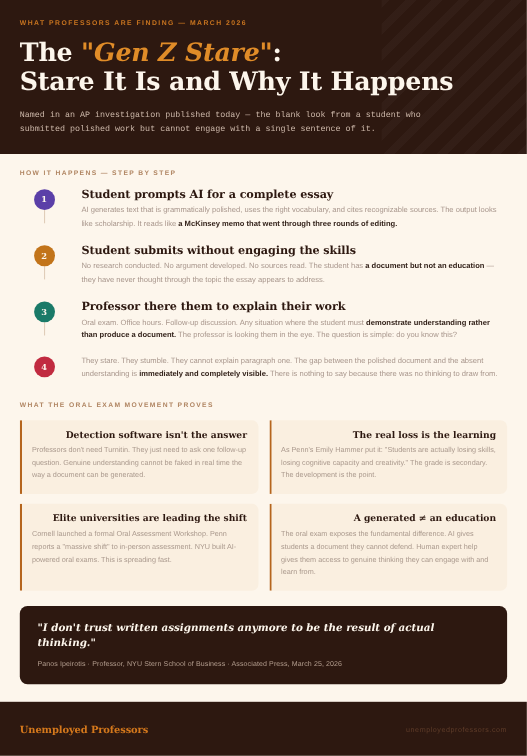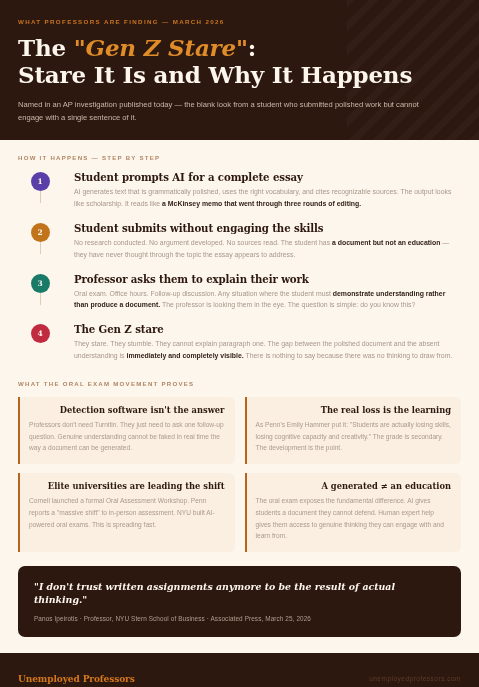--- a/index.html
+++ b/index.html
@@ -59,20 +59,21 @@
     color: #e08c28;
     font-style: italic;
   }
 
   .subtitle {
     margin-top: 11px;
     font-size: 7.6px;
     line-height: 1.65;
     color: #cbb6a8;
     max-width: 405px;
+    font-family: Liberation Mono, monospace;
   }
 
   
   .body-wrap {
     flex: 1 1 auto;
     padding: 0 18px;
     background: #fdf6ec;
   }
 
   .section-label {
@@ -261,32 +262,31 @@
           <div class="step-text"><span>No research conducted. No argument developed. No sources read. The student has </span><b>a document but not an education</b><span> — they have never thought through the topic the essay appears to address.</span></div>
         </div>
       </div>
 
       <div class="step">
         <div class="step-rail">
           <div class="step-line"></div>
           <div class="step-bullet" style="background: rgb(26, 122, 104);">3</div>
         </div>
         <div class="step-body">
-          <div class="step-title">Professor asks them to explain their work</div>
+          <div class="step-title">Professor there them to explain their work</div>
           <div class="step-text"><span>Oral exam. Office hours. Follow-up discussion. Any situation where the student must </span><b>demonstrate understanding rather than produce a document.</b><span> The professor is looking them in the eye. The question is simple: do you know this?</span></div>
         </div>
       </div>
 
       <div class="step">
         <div class="step-rail">
 
           <div class="step-bullet" style="background: rgb(193, 43, 64);">4</div>
         </div>
         <div class="step-body">
-          <div class="step-title">The Gen Z stare</div>
           <div class="step-text"><span>They stare. They stumble. They cannot explain paragraph one. The gap between the polished document and the absent understanding is </span><b>immediately and completely visible.</b><span> There is nothing to say because there was no thinking to draw from.</span></div>
         </div>
       </div>
 
     </div>
 
     <div class="section-label">WHAT THE ORAL EXAM MOVEMENT PROVES</div>
 
     <div class="cards">
       <div class="card">

